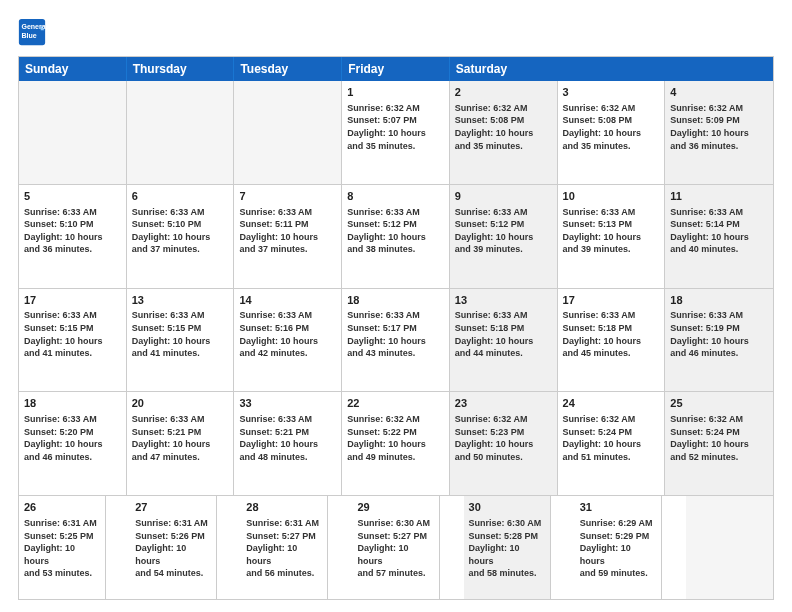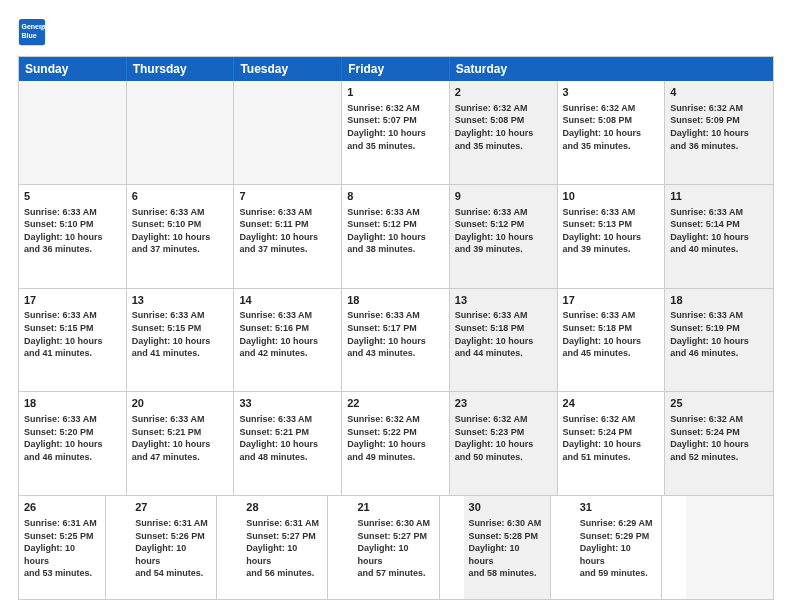--- a/index.html
+++ b/index.html
@@ -343,21 +343,21 @@
 and 54 minutes.</div>
           </div>
           <div class="cal-cell">
             <span class="day-num">28</span>
             <div class="cell-info" style="white-space: pre-line;">Sunrise: 6:31 AM
 Sunset: 5:27 PM
 Daylight: 10 hours
 and 56 minutes.</div>
           </div>
           <div class="cal-cell">
-            <span class="day-num">21</span>
+            <span class="day-num">29</span>
             <div class="cell-info" style="white-space: pre-line;">Sunrise: 6:30 AM
 Sunset: 5:27 PM
 Daylight: 10 hours
 and 57 minutes.</div>
           </div>
           <div class="cal-cell shaded">
             <span class="day-num">30</span>
             <div class="cell-info" style="white-space: pre-line;">Sunrise: 6:30 AM
 Sunset: 5:28 PM
 Daylight: 10 hours

